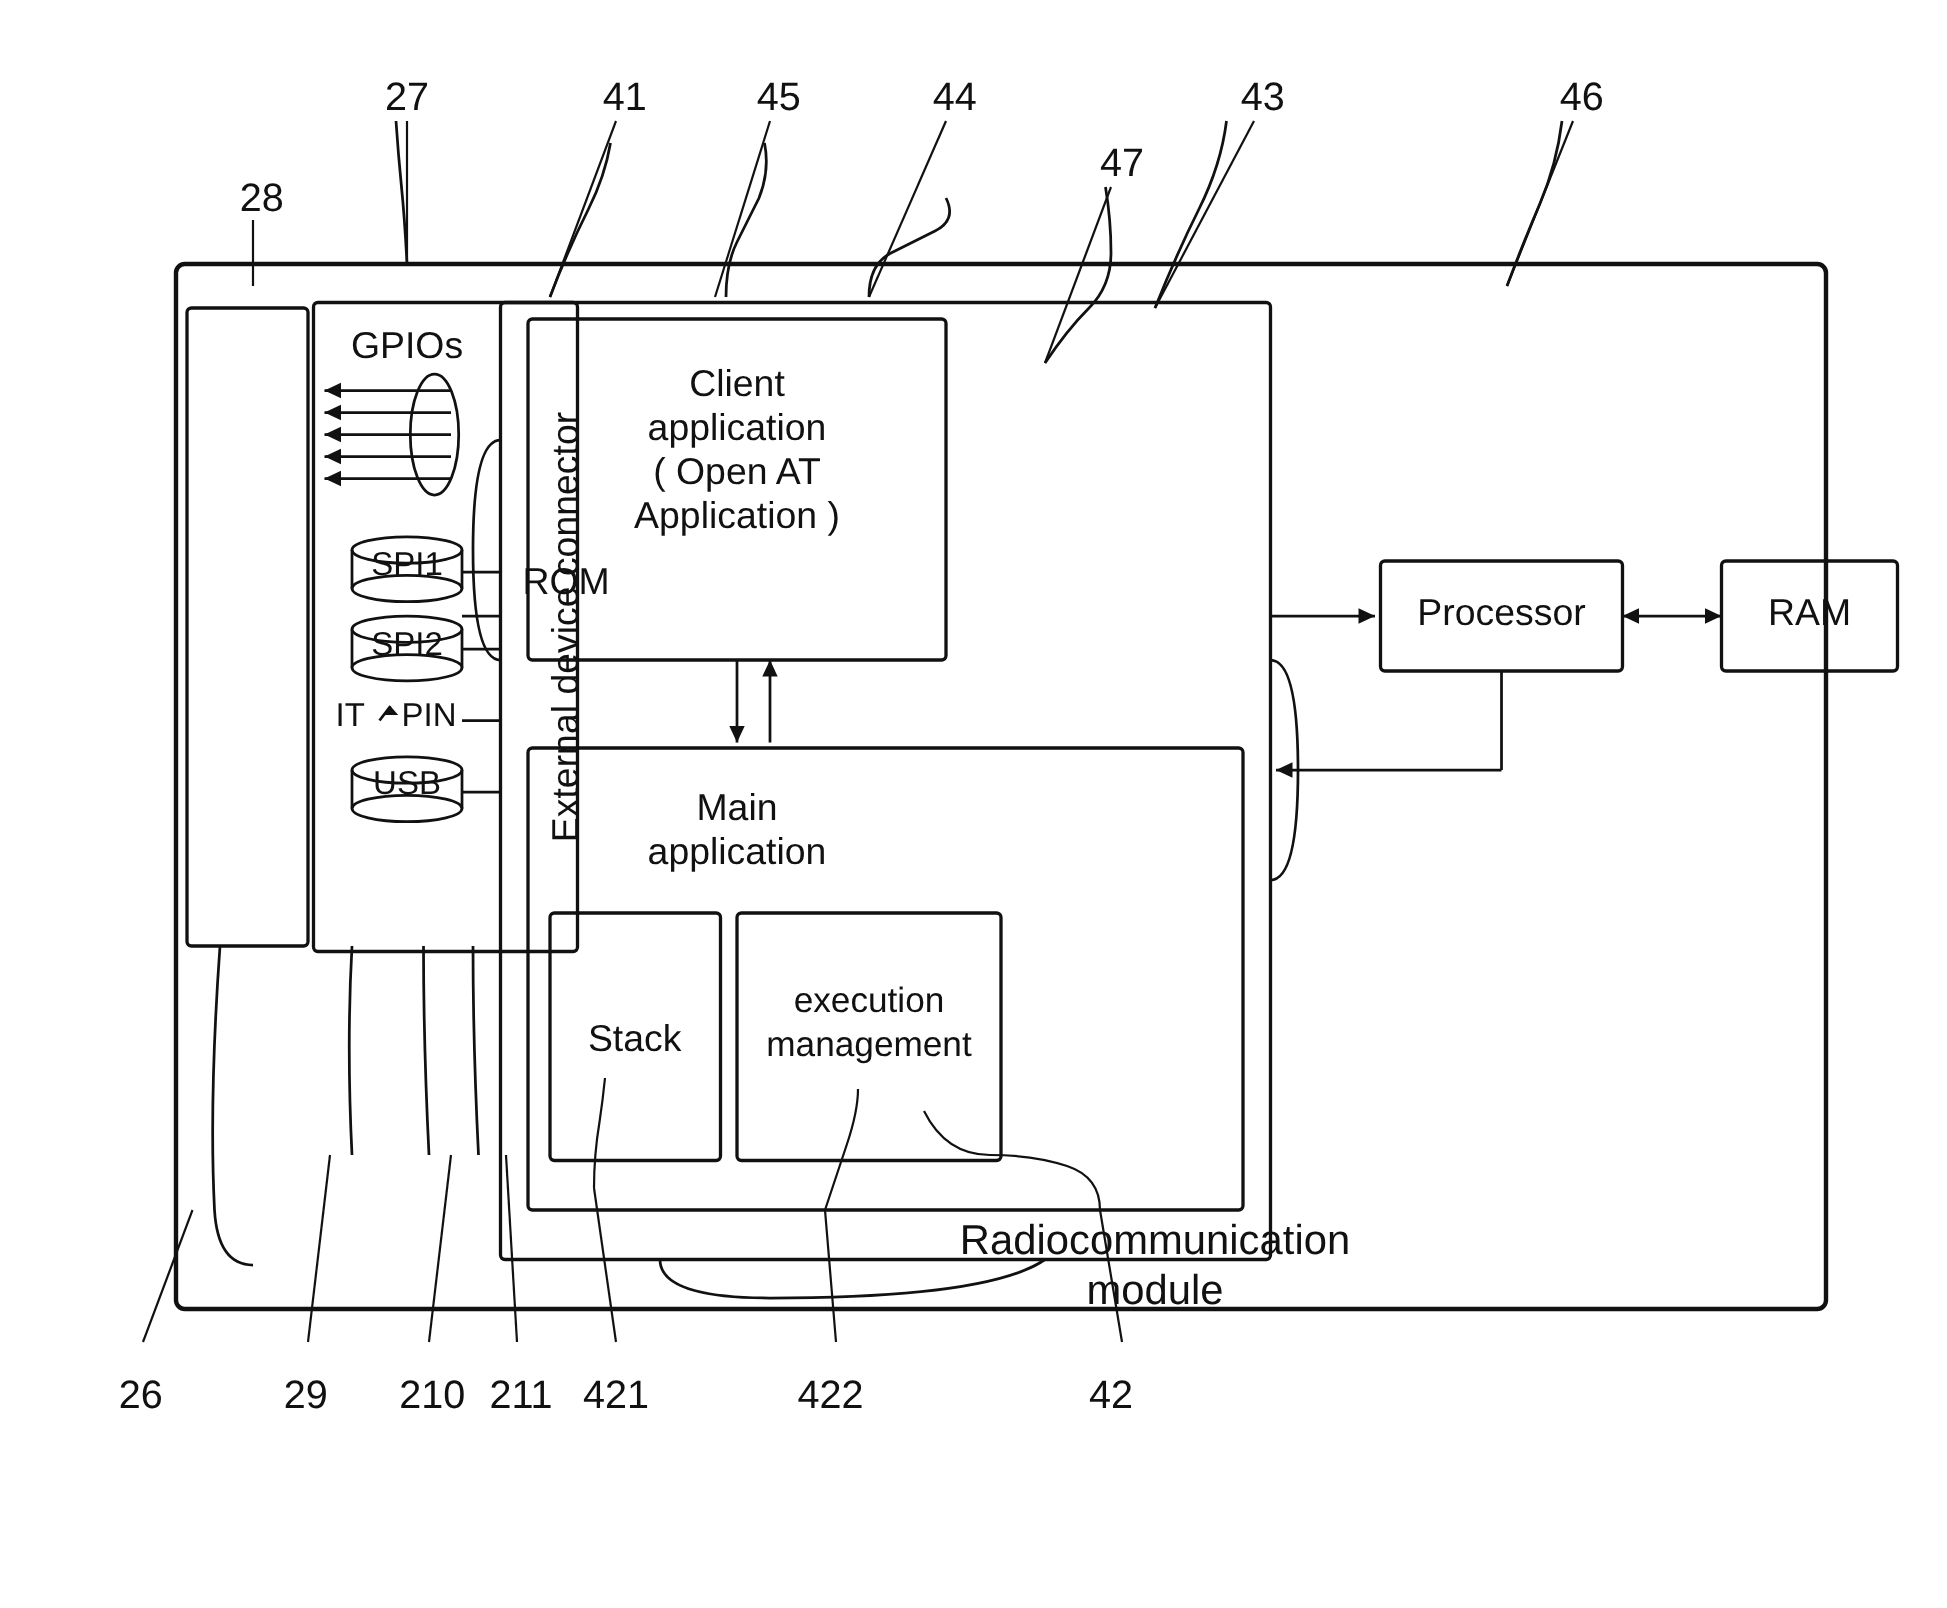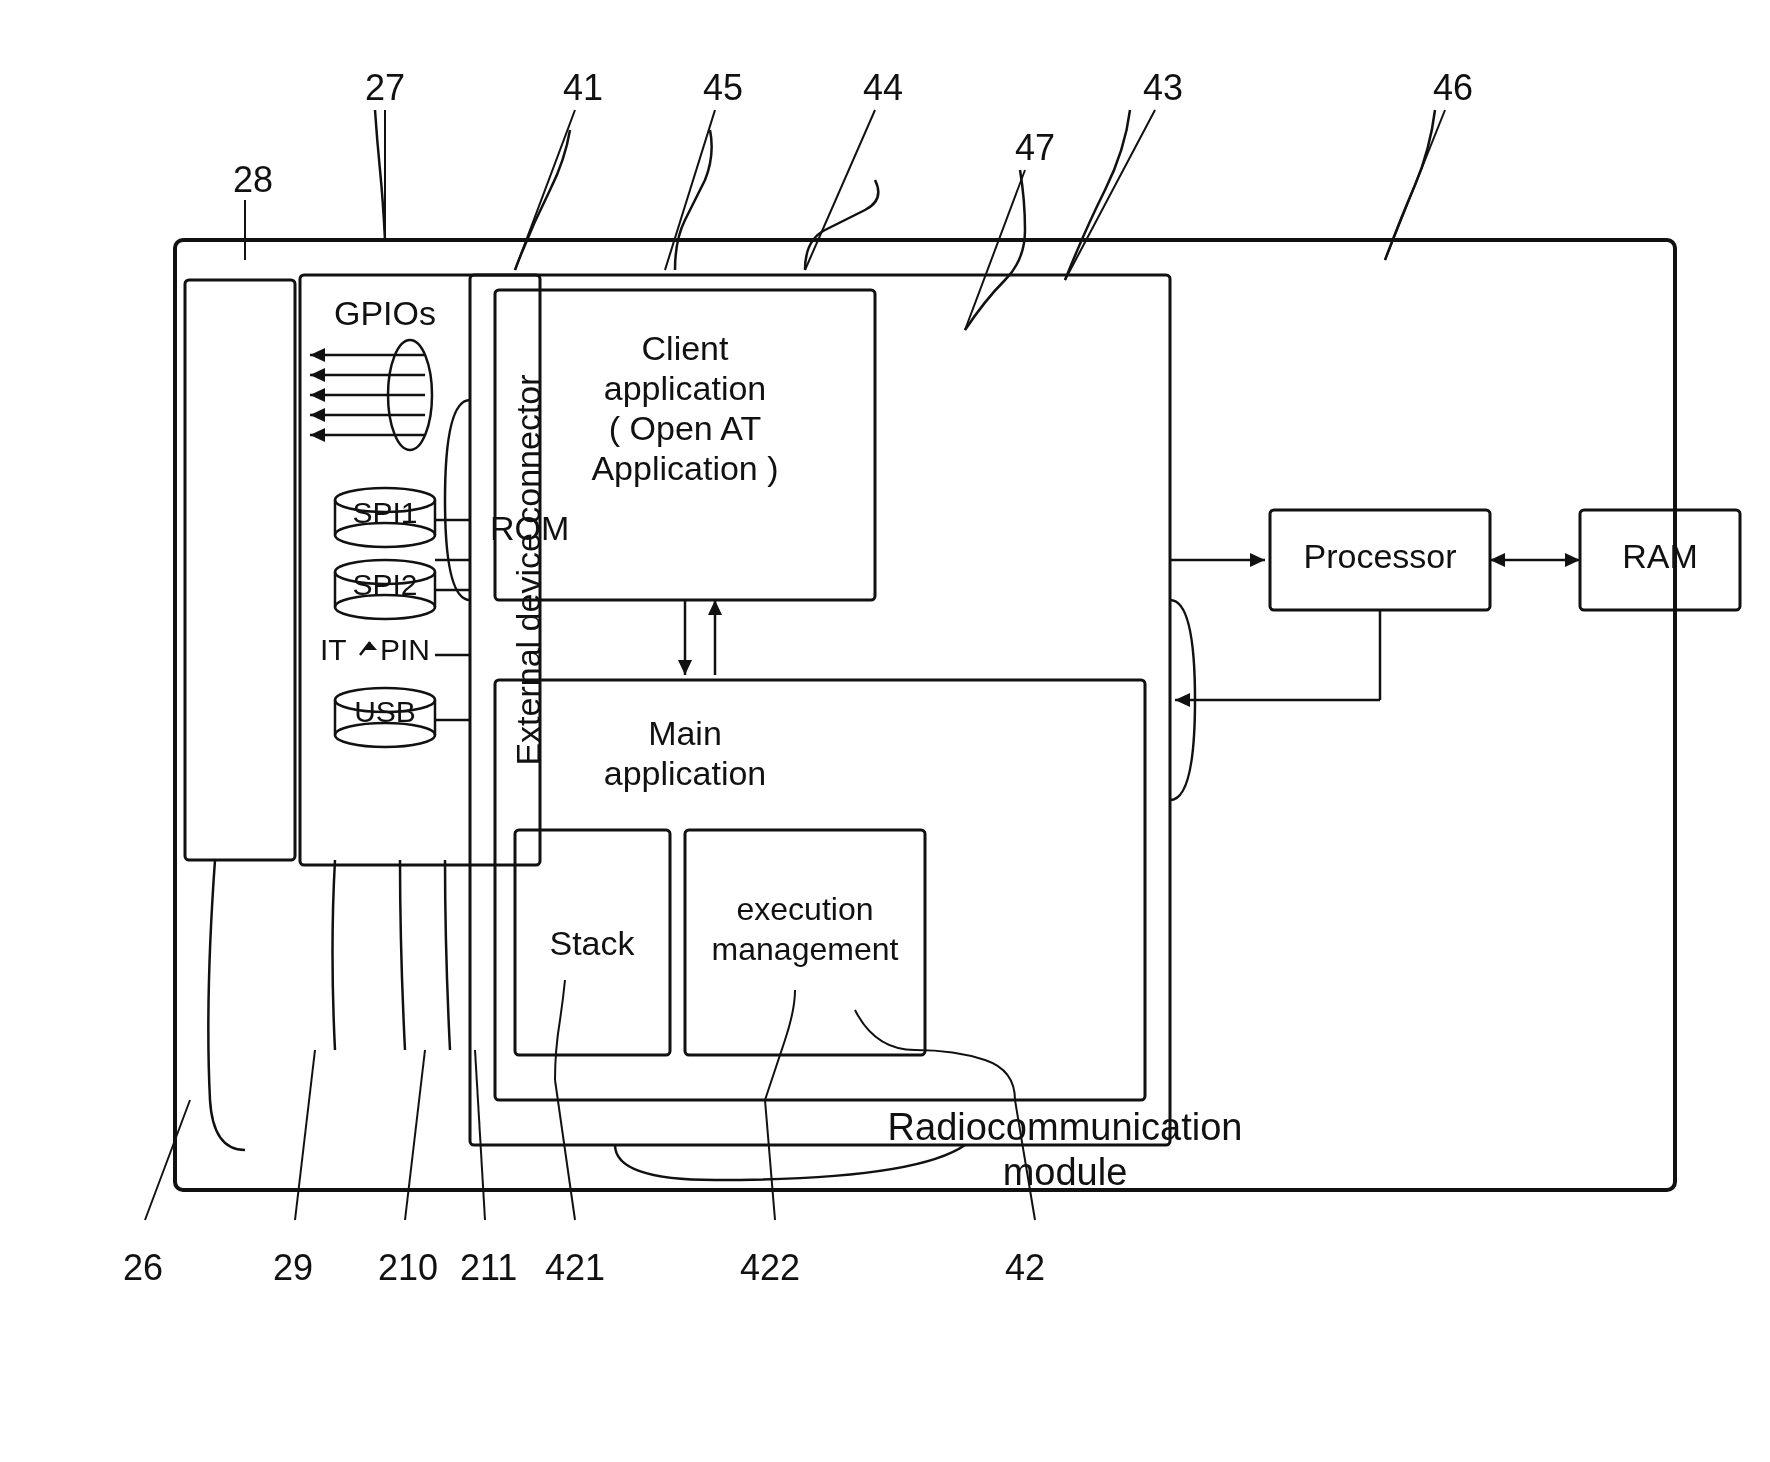--- a/index.html
+++ b/index.html
@@ -9,21 +9,20 @@
       width: 1770px;
       height: 1462px;
       overflow: hidden;
       position: relative;
     }
     .diagram-container {
       position: absolute;
       top: 0; left: 0;
       width: 1701px;
       height: 1462px;
-      margin-left: 15px;
     }
     svg {
       width: 1770px;
       height: 1462px;
     }
     text {
       font-family: Arial, sans-serif;
       fill: #111;
     }
   </style>

